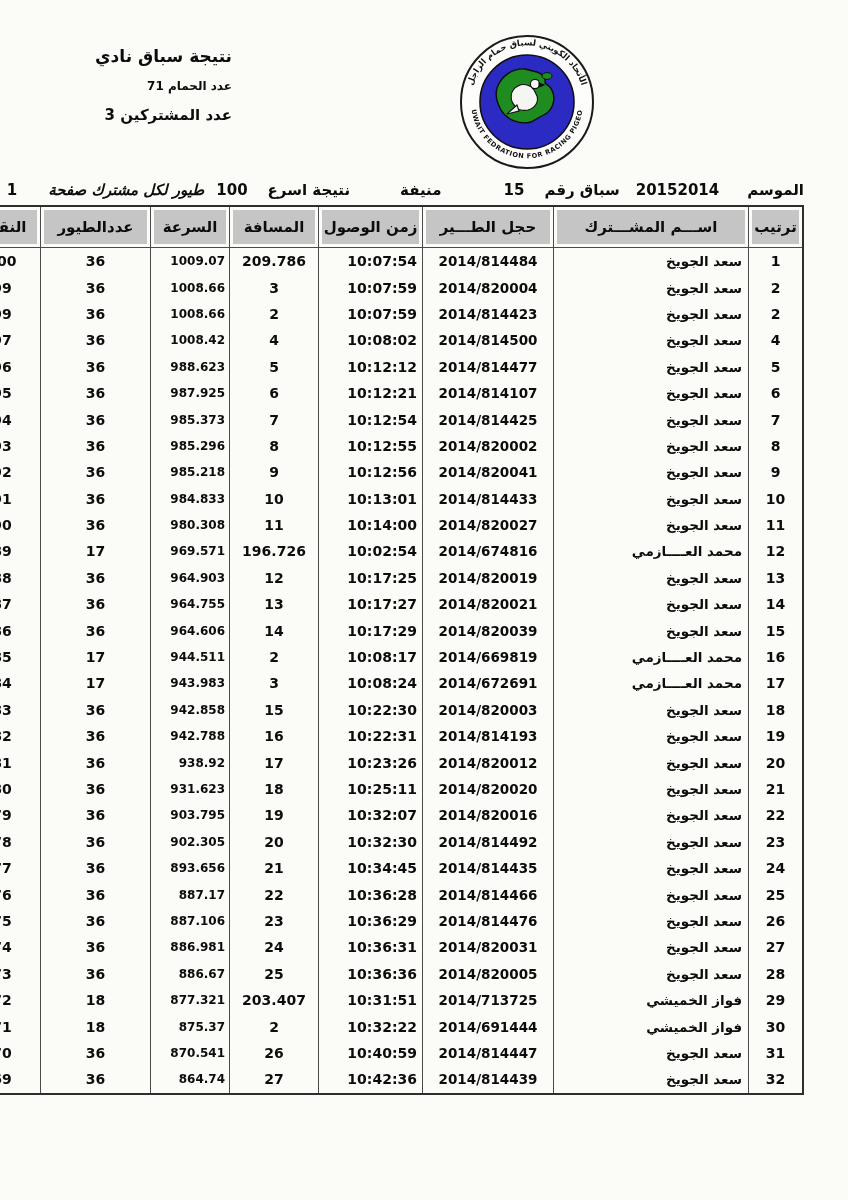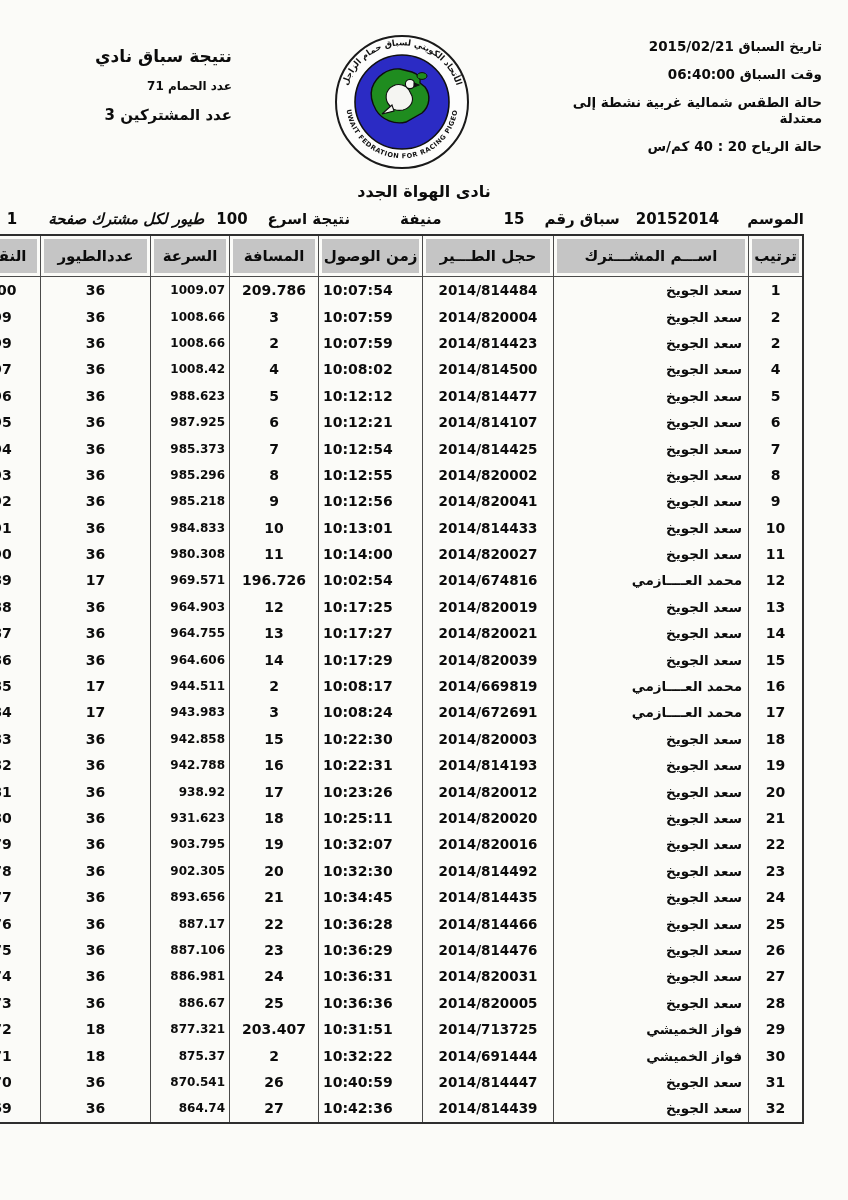--- a/index.html
+++ b/index.html
@@ -85,38 +85,32 @@
   .c-name     { width:186px; }
   .c-ring     { width:122px; }
   .c-arrival  { width:95px; }
   .c-distance { width:80px; }
   .c-speed    { width:70px; }
   .c-birds    { width:101px; }
   .c-points   { width:68px; }
   
   th.c-name   { text-align:right; padding-right:8px; }
   td.c-name   { text-align:right; padding-right:6px; font-size:13.5px; }
-  td.c-arrival{ text-align:left; padding-right:5px; }
+  td.c-arrival{ text-align:right; padding-right:5px; }
   td.c-speed  { text-align:right; padding-right:4px; font-size:12px; }
   th.c-speed, th.c-distance { text-align:right; padding-right:5px; }
   td.c-ring   { font-size:13.5px; }
 </style>
 </head>
 <body>
 
 <div class="page">
 
   <div class="top-header">
 
-    <div class="header-meta">
-      <div class="meta-line">تاريخ السباق 2015/02/21</div>
-      <div class="meta-line">وقت السباق 06:40:00</div>
-      <div class="meta-line weather">حالة الطقس  شمالية غربية نشطة إلى معتدلة</div>
-      <div class="meta-line">حالة الرياح  20 : 40 كم/س</div>
-    </div>
 
     <div class="logo-wrap">
       <svg class="logo-svg" viewBox="0 0 140 140" aria-hidden="true">
         <circle cx="70" cy="70" r="66" fill="#fdfdfc" stroke="#1a1a1a" stroke-width="2"></circle>
         <circle cx="70" cy="70" r="47" stroke="#101010" stroke-width="1.6" fill="#2b2bc4"></circle>
 
         <path d="M 40,56 C 44,44 56,36 68,37 L 80,40 C 86,42 89,46 88,51 L 93,55 C 99,63 98,74 90,81 L 74,90 C 63,93 50,88 44,78 C 40,71 38,63 40,56 Z" stroke="#0d0d0d" stroke-width="1.4" fill="#1f8c1f"></path>
         <ellipse cx="90" cy="44" rx="5" ry="3.4" stroke="#0d0d0d" stroke-width="1" fill="#1f8c1f"></ellipse>
 
         <g stroke="#101010" stroke-width="1.1" fill="#f5f5f2">
@@ -139,21 +133,20 @@
       </svg>
     </div>
 
     <div class="header-club">
       <div class="club-line1">نتيجة سباق نادي</div>
       <div class="club-line2">عدد الحمام 71</div>
       <div class="club-line3">عدد المشتركين 3</div>
     </div>
   </div>
 
-  <div class="club-title">نادى الهواة الجدد</div>
 
   <div class="info-row">
     <span class="ir-season-label">الموسم</span>
     <span class="ir-season-value">20152014</span>
     <span class="ir-race-label">سباق رقم</span>
     <span class="ir-race-value">15</span>
     <span class="ir-location">منيفة</span>
     <span class="ir-result-label">نتيجة اسرع</span>
     <span class="ir-result-value">100</span>
     <span class="ir-per-label">طيور لكل مشترك صفحة</span>

